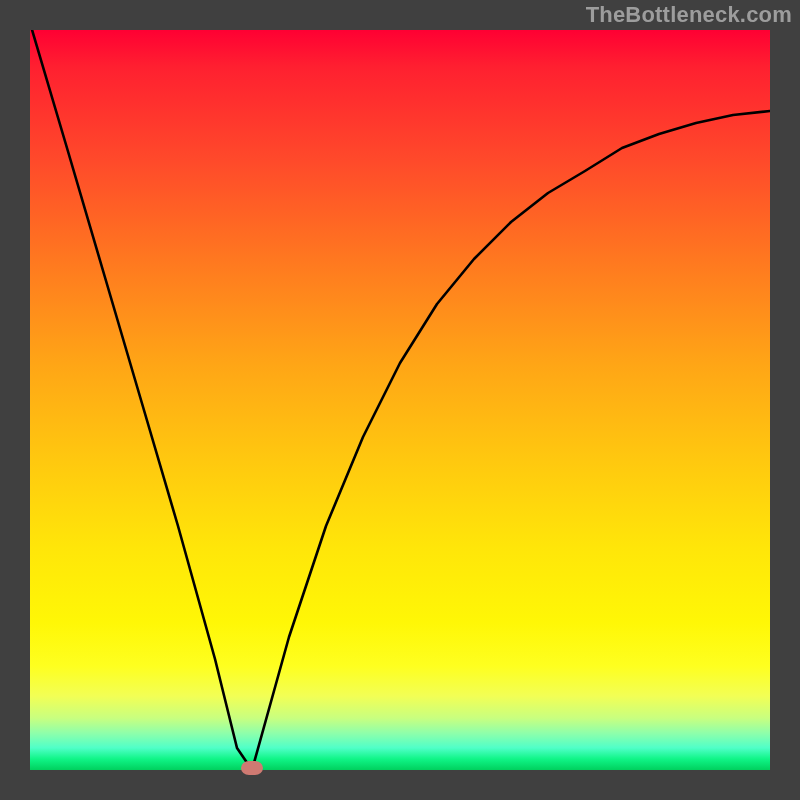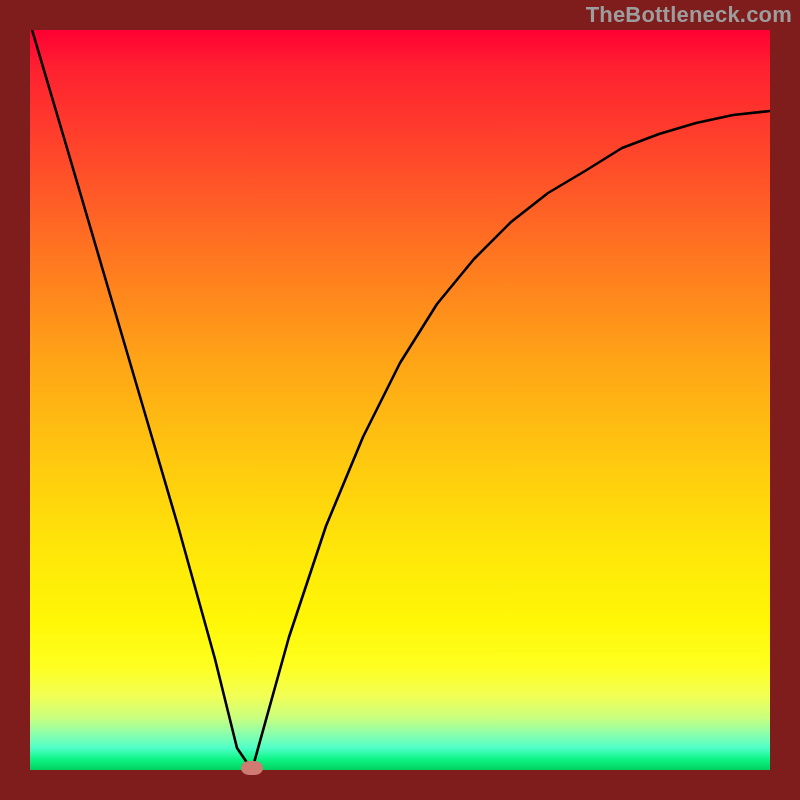--- a/index.html
+++ b/index.html
@@ -10,21 +10,21 @@
     background: #000;
     overflow: hidden;
     font-family: Arial, Helvetica, sans-serif;
   }
   .frame {
     position: absolute;
     top: 0;
     left: 0;
     width: 800px;
     height: 800px;
-    background: #7f1d1d;
+    background: #404040;
   }
   .plot-area {
     position: absolute;
     
     top: 30px;
     left: 30px;
     width: 740px;
     height: 740px;
     background: linear-gradient(
       to bottom,

